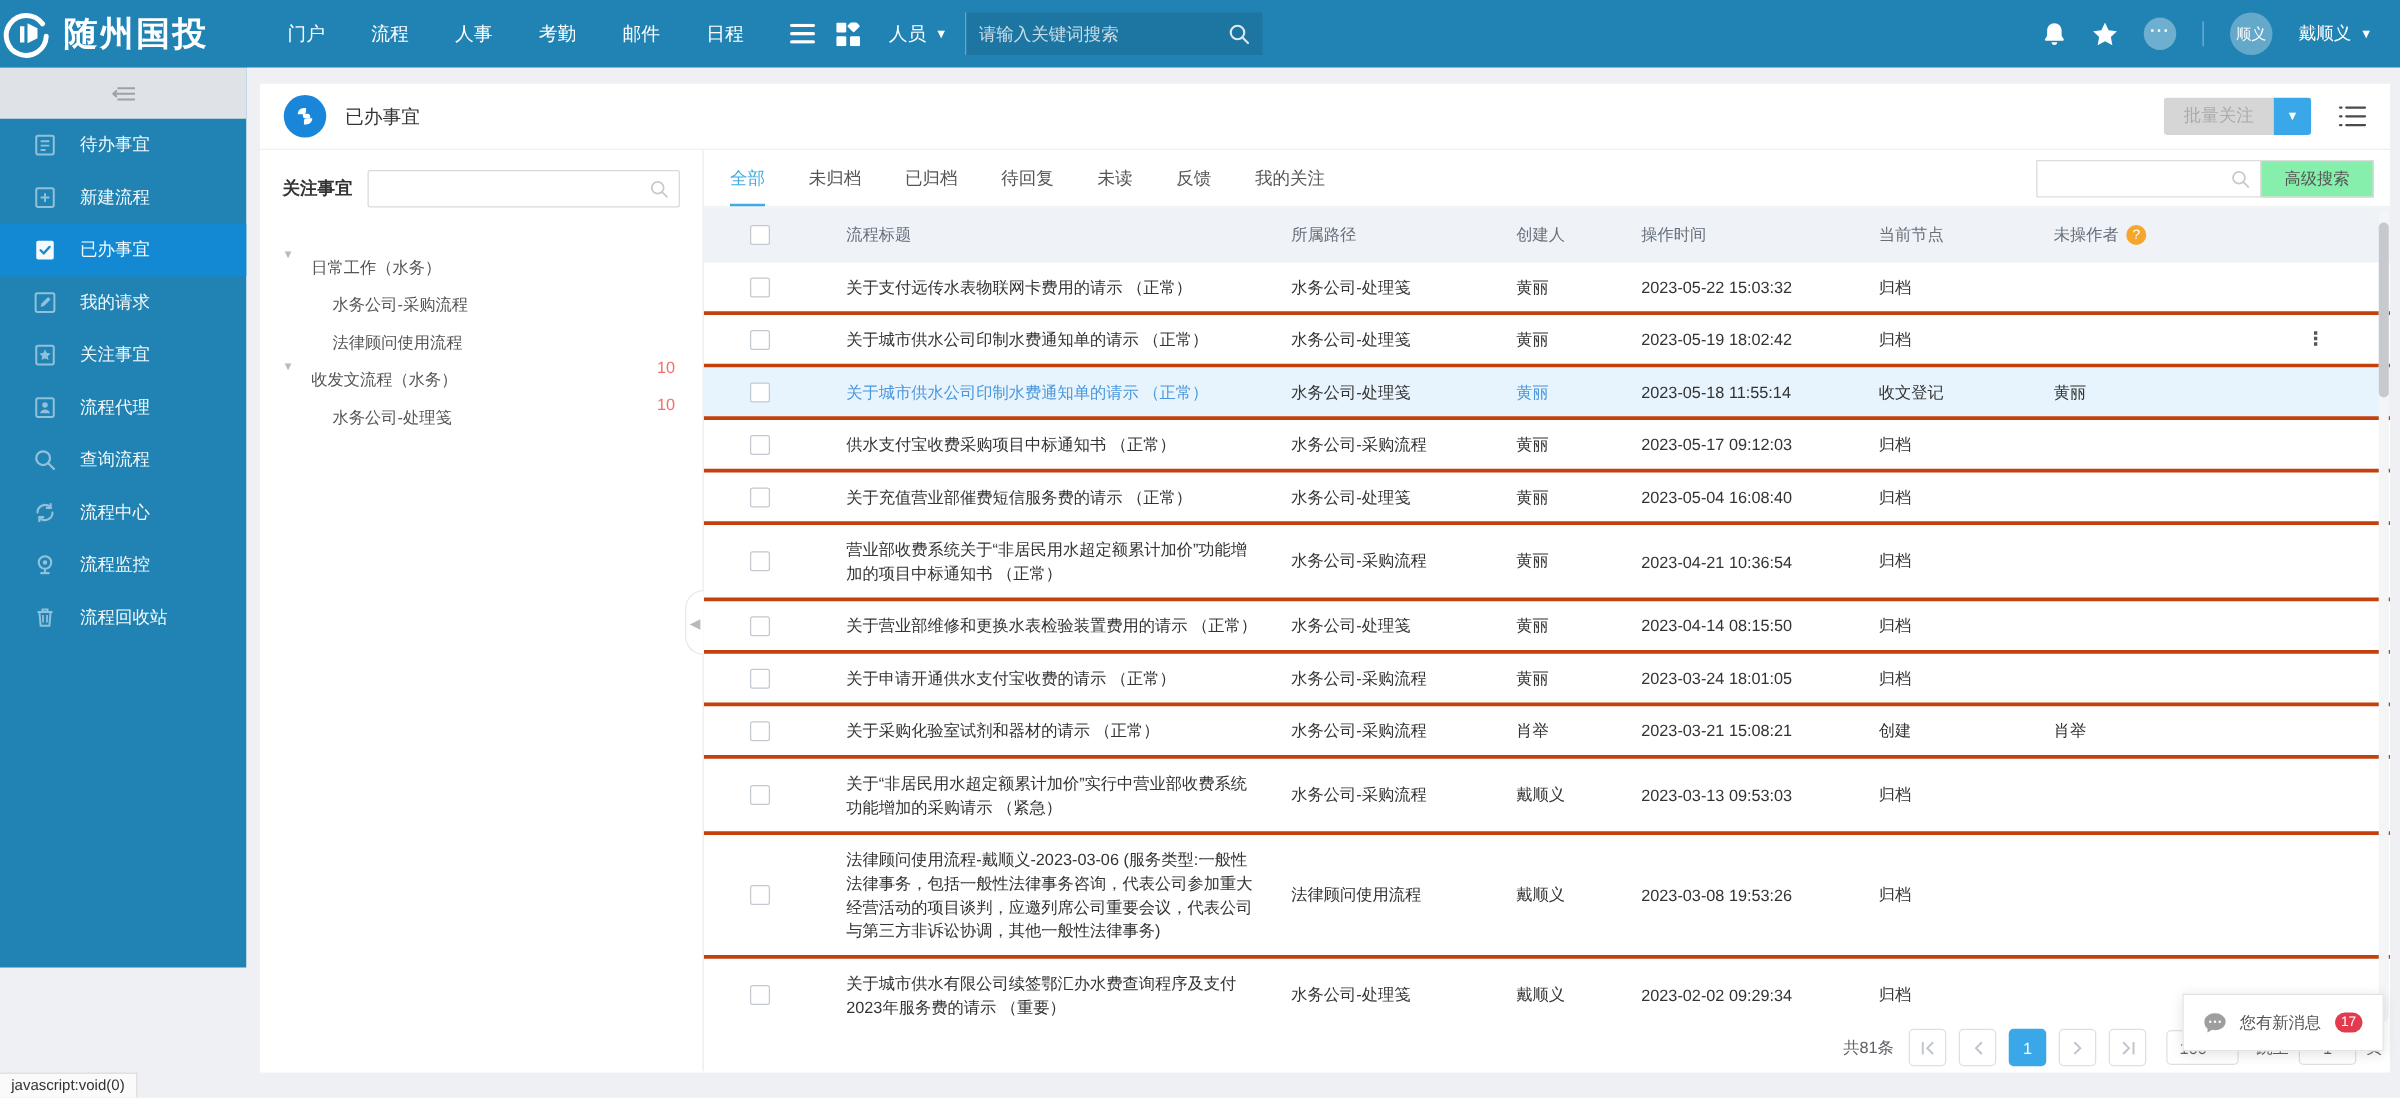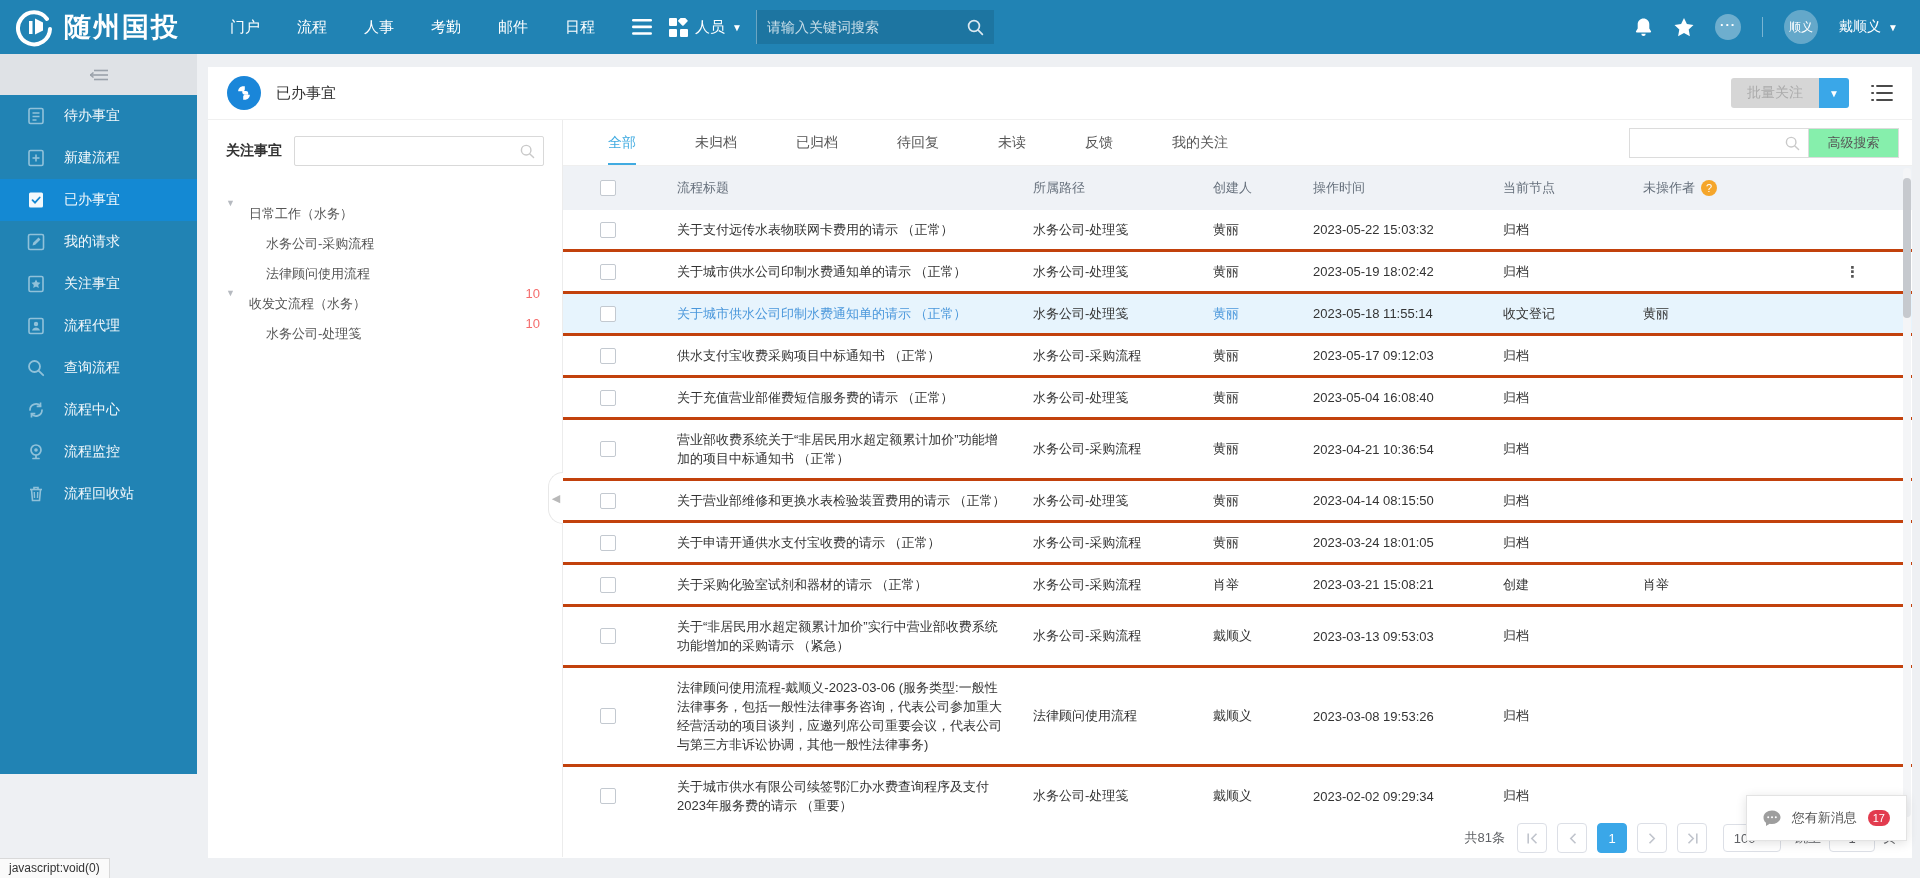--- a/index.html
+++ b/index.html
@@ -2,28 +2,28 @@
 <html><head>
 <meta charset="utf-8">
 <style>
   * { margin:0; padding:0; box-sizing:border-box; }
   html,body { width:1920px; height:878px; overflow:hidden;
     font-family:"Liberation Sans","DejaVu Sans",sans-serif; background:#eef0f3; }
 
   
   .topnav { position:absolute; left:0; top:0; width:1920px; height:54px;
     background:#2183b4; display:flex; align-items:center; color:#fff; z-index:30; }
-  .logo { display:flex; align-items:center; gap:10px; padding-left:14px; width:208px; flex:none; }
+  .logo { display:flex; align-items:center; gap:10px; padding-left:1px; width:208px; flex:none; }
   .logo-text { font-size:27px; font-weight:bold; letter-spacing:2px; white-space:nowrap; }
   .nav-menu { display:flex; gap:37px; margin-left:22px; font-size:15px; }
   .nav-item { cursor:pointer; white-space:nowrap; }
   .nav-iconbtn { margin-left:30px; display:flex; align-items:center; justify-content:center;
     width:34px; height:34px; cursor:pointer; color:#fff; }
   .nav-iconbtn + .nav-iconbtn { margin-left:2px; }
-  .scope { display:flex; align-items:center; gap:7px; margin-left:0; font-size:15px; cursor:pointer; }
+  .scope { display:flex; align-items:center; gap:7px; margin-left:16px; font-size:15px; cursor:pointer; }
   .scope .caret { font-size:10px; }
   .nav-search { display:flex; align-items:center; margin-left:14px; width:238px; height:34px;
     background:rgba(0,0,0,0.10); border-left:1px solid rgba(255,255,255,0.35); padding:0 10px; }
   .nav-search input { flex:1; background:transparent; border:none; outline:none;
     color:#fff; font-size:14px; }
   .nav-search input::placeholder { color:rgba(255,255,255,0.75); }
   .nav-right { margin-left:auto; display:flex; align-items:center; gap:21px; padding-right:22px; }
   .more-circle { width:26px; height:26px; border-radius:50%; background:rgba(255,255,255,0.35);
     display:flex; align-items:center; justify-content:center; font-size:13px; font-weight:bold;
     letter-spacing:1px; cursor:pointer; line-height:1; padding-bottom:6px; }
@@ -81,21 +81,21 @@
   .collapse-handle { position:absolute; right:-1px; top:352px; width:15px; height:52px;
     background:#fff; border:1px solid #e8e8e8; border-right:none; border-radius:26px 0 0 26px;
     display:flex; align-items:center; justify-content:center; color:#b9b9b9; font-size:11px;
     cursor:pointer; z-index:5; }
 
   
   .table-section { flex:1; display:flex; flex-direction:column; position:relative; min-width:0; }
   .tabs-row { height:46px; display:flex; align-items:stretch; gap:35px; padding:0 21px;
     border-bottom:1px solid #efefef; position:relative; }
   .tab { display:flex; align-items:center; font-size:14px; color:#555; cursor:pointer;
-    border-bottom:2px solid transparent; padding-top:2px;margin-left:24px; }
+    border-bottom:2px solid transparent; padding-top:2px; }
   .tab.active { color:#41abe1; border-bottom-color:#41abe1; }
   .table-search { position:absolute; right:13px; top:8px; display:flex; height:30px; }
   .table-search .ts-input { width:180px; border:1px solid #dcdcdc; display:flex; align-items:center;
     padding:0 8px; background:#fff; }
   .table-search input { flex:1; border:none; outline:none; font-size:13px; min-width:0; }
   .table-search .mag { color:#c9c9c9; }
   .adv-btn { width:90px; border:1px solid #dcdcdc; border-left:none; background:#86efac;
     font-size:13px; color:#555; display:flex; align-items:center; justify-content:center;
     cursor:pointer; }
 
@@ -113,21 +113,21 @@
     color:#333; position:relative; cursor:pointer; }
   .trow .c-title { padding:0 26px 0 24px; line-height:19px; color:#333; }
   .trow .c-path,.trow .c-creator,.trow .c-time,.trow .c-node,.trow .c-pending { color:#333; }
   .trow.highlight { background:#e7f4fd; }
   .trow.highlight .c-title,.trow.highlight .c-creator { color:#4a97db; }
   .row-menu { position:absolute; right:52px; top:50%; transform:translateY(-50%);
     font-size:15px; font-weight:bold; color:#555; letter-spacing:0; cursor:pointer; line-height:14px; }
 
   
   .tfoot { height:38px; flex:none; display:flex; align-items:center; justify-content:flex-end;
-    gap:10px; padding-right:16px; font-size:13px; color:#606266; }
+    gap:10px; padding-right:6px; font-size:13px; color:#606266; }
   .pg-total { margin-right:2px; }
   .pg-btn { width:30px; height:30px; border:1px solid #dcdfe6; border-radius:4px; background:#fff;
     display:flex; align-items:center; justify-content:center; color:#c0c4cc; cursor:pointer; }
   .pg-btn.page-active { background:#3aa7e8; border-color:#3aa7e8; color:#fff; font-size:13px; }
   .pg-size { width:58px; height:28px; border:1px solid #dcdfe6; border-radius:4px; background:#fff;
     display:flex; align-items:center; justify-content:center; gap:6px; font-size:13px;
     color:#606266; cursor:pointer; margin-left:6px; }
   .pg-size .caret { font-size:9px; color:#999; }
   .pg-jump { display:flex; align-items:center; gap:8px; margin-left:4px; }
   .pg-jump input { width:46px; height:28px; border:1px solid #dcdfe6; border-radius:4px;

